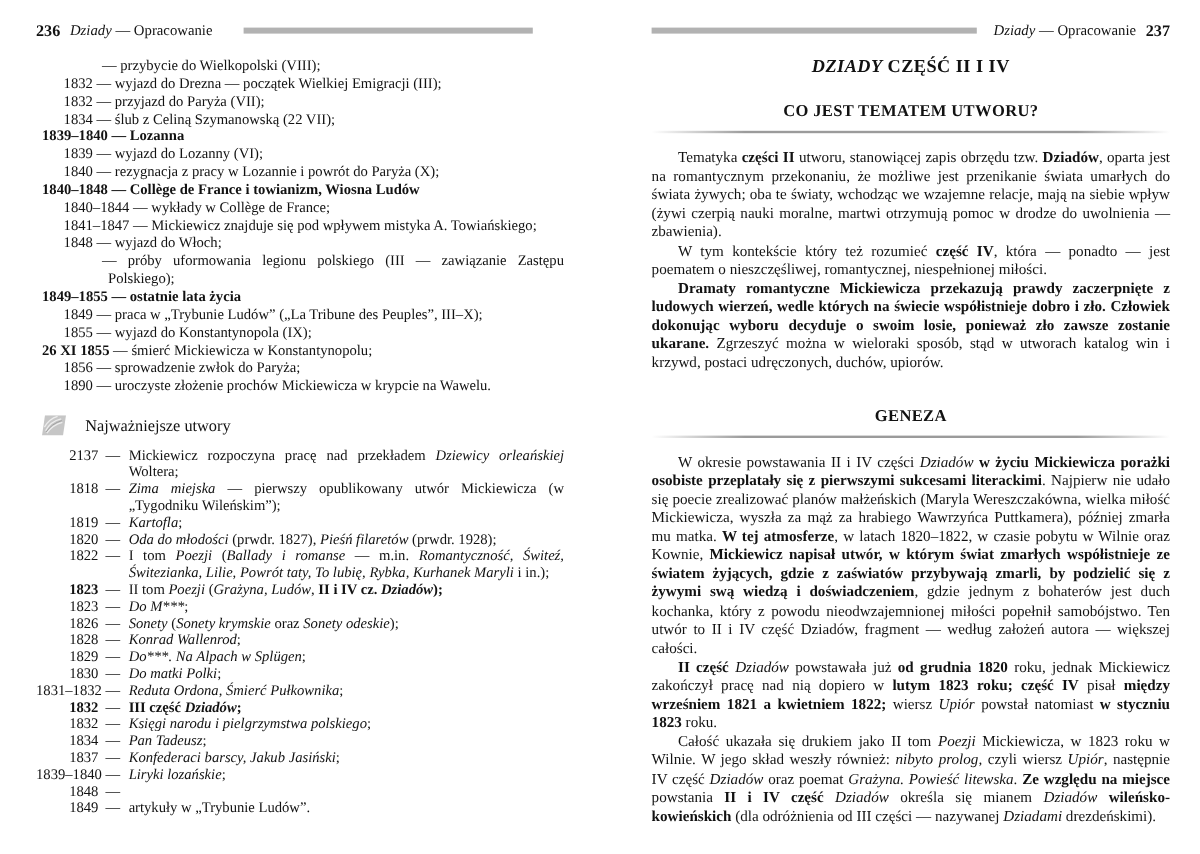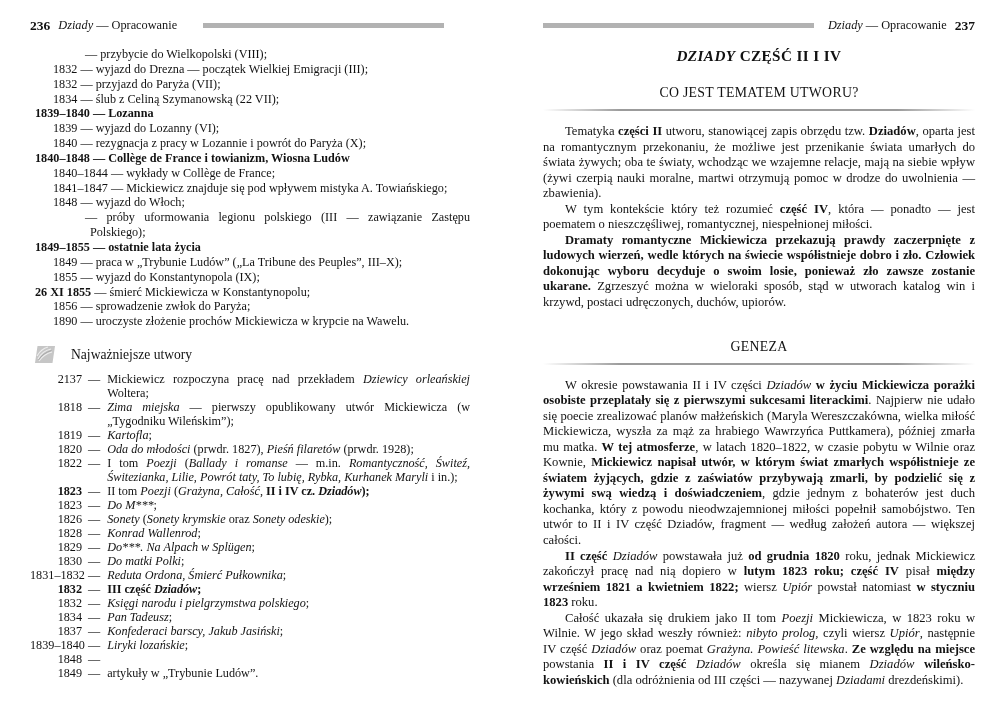--- a/index.html
+++ b/index.html
@@ -45,21 +45,21 @@
   
   .works{font-size:12.2px;line-height:14px;}
   .work-row{display:flex;}
   .wyear{flex:none;width:52px;text-align:right;white-space:nowrap;}
   .wdash{flex:none;padding:0 7px 0 6px;}
   .wtext{flex:1;text-align:justify;}
 
   
   .doc-title{text-align:center;font-size:15.2px;letter-spacing:.4px;margin:12px 0 0;font-family:Liberation Serif, serif;}
   .sec-head-wrap{margin-top:28px;margin-bottom:13px;}
-  .sec-head{text-align:center;font-weight:normal;font-size:13.8px;letter-spacing:.3px;padding-bottom:8px;}
+  .sec-head{text-align:center;font-weight:bold;font-size:13.8px;letter-spacing:.3px;padding-bottom:8px;}
   .sec-rule{height:2px;background:linear-gradient(to right,#ffffff, #9b9b9b 18%, #9b9b9b 82%, #ffffff);}
   .para{font-size:12.6px;line-height:15.55px;text-align:justify;text-indent:22px;margin:0;}
   .first-section{margin-top:20px;}
 </style>
 </head>
 <body>
 
 <div class="spread">
 
   <div class="page page-left">
@@ -122,21 +122,21 @@
     <span class="wtext"><span class="s-i">Oda do młodości</span><span class="s-r"> (prwdr. 1827), </span><span class="s-i">Pieśń filaretów</span><span class="s-r"> (prwdr. 1928);</span></span>
   </div>
         <div class="work-row">
     <span class="wyear">1822</span>
     <span class="wdash">—</span>
     <span class="wtext"><span class="s-r">I tom </span><span class="s-i">Poezji</span><span class="s-r"> (</span><span class="s-i">Ballady i romanse</span><span class="s-r"> — m.in. </span><span class="s-i">Romantyczność, Świteź, Świtezianka, Lilie, Powrót taty, To lubię, Rybka, Kurhanek Maryli</span><span class="s-r"> i in.);</span></span>
   </div>
         <div class="work-row">
     <span class="wyear s-b">1823</span>
     <span class="wdash">—</span>
-    <span class="wtext"><span class="s-r">II tom </span><span class="s-i">Poezji</span><span class="s-r"> (</span><span class="s-i">Grażyna, Całość</span><span class="s-r">, </span><span class="s-b">II i IV cz. </span><span class="s-bi">Dziadów</span><span class="s-b">);</span></span>
+    <span class="wtext"><span class="s-r">II tom </span><span class="s-i">Poezji</span><span class="s-r"> (</span><span class="s-i">Grażyna, Ludów</span><span class="s-r">, </span><span class="s-b">II i IV cz. </span><span class="s-bi">Dziadów</span><span class="s-b">);</span></span>
   </div>
         <div class="work-row">
     <span class="wyear">1823</span>
     <span class="wdash">—</span>
     <span class="wtext"><span class="s-i">Do M***</span><span class="s-r">;</span></span>
   </div>
         <div class="work-row">
     <span class="wyear">1826</span>
     <span class="wdash">—</span>
     <span class="wtext"><span class="s-i">Sonety</span><span class="s-r"> (</span><span class="s-i">Sonety krymskie</span><span class="s-r"> oraz </span><span class="s-i">Sonety odeskie</span><span class="s-r">);</span></span>

